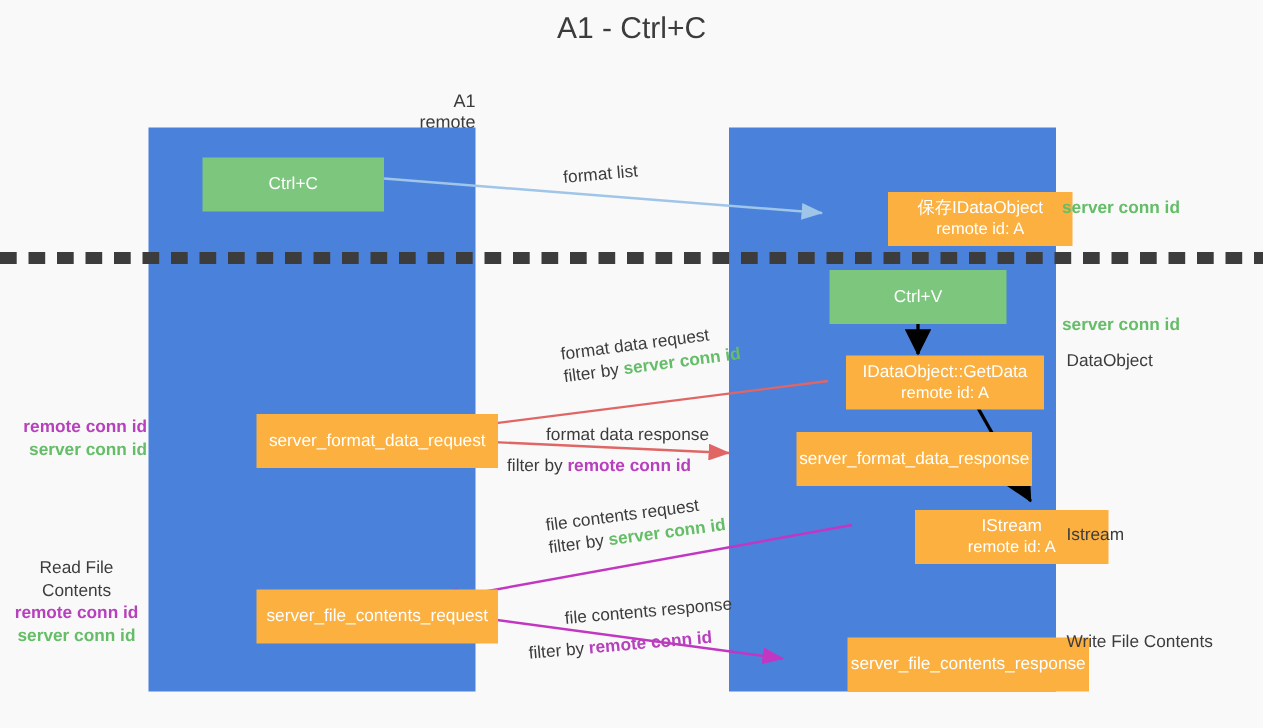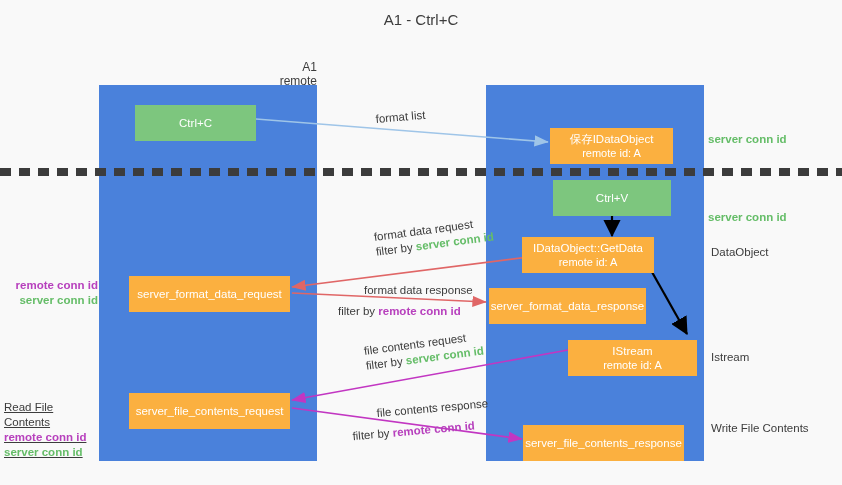--- a/index.html
+++ b/index.html
@@ -10,39 +10,39 @@
     overflow:hidden;
     position:relative;
     color:#3c3c3c;
   }
   #stage{position:absolute;left:0;top:0;width:842px;height:485px;}
   .abs{position:absolute;}
 
   
   .title{
     left:0;top:9px;width:842px;text-align:center;
-    font-size:15px;line-height:21px;color:#3c3c3c;
+    font-size:20px;line-height:21px;color:#3c3c3c;
   }
 
   
   .colhead{
     text-align:center;font-size:12px;line-height:14px;color:#3c3c3c;
   }
 
   
   .panel{background:#4A81DB;}
 
   
   .box{
     display:flex;flex-direction:column;align-items:center;justify-content:center;
     color:#ffffff;font-size:11.5px;line-height:14px;text-align:left;
     box-sizing:border-box;padding:18px 4px;
   }
   .box.green{background:#7DC67E;}
-  .box.orange{background:#FBB040;}
+  .box.orange{background:#FBB040;margin-left:42px;}
   .box .l2{font-size:11px;}
 
   
   .ann{font-size:11.5px;line-height:15px;}
   .green-t{color:#65bd68;font-weight:bold;}
   .purple-t{color:#b740bd;font-weight:bold;}
   .dark-t{color:#3c3c3c;}
 
   
   .elabel{
@@ -183,25 +183,25 @@
     <div style="margin-top:6px;margin-left:-26px;">
       <span>filter by </span><span class="purple-t">remote conn id</span>
     </div>
   </div>
 
   <div class="abs ann" style="left:8px;top:278px;width:90px;text-align:right;">
     <div class="purple-t">remote conn id</div>
     <div class="green-t">server conn id</div>
   </div>
 
-  <div class="abs ann" style="left:4px;top:400px;width:94px;text-align:left;text-decoration:underline;">
+  <div class="abs ann" style="left:4px;top:372px;width:94px;text-align:center;">
     <div class="dark-t">Read File Contents</div>
     <div class="purple-t">remote conn id</div>
     <div class="green-t">server conn id</div>
   </div>
 
   <div class="abs ann green-t" style="left:708px;top:132px;">server conn id</div>
   <div class="abs ann green-t" style="left:708px;top:210px;">server conn id</div>
-  <div class="abs ann dark-t" style="left:711px;top:245px;">DataObject</div>
+  <div class="abs ann dark-t" style="left:711px;top:234px;">DataObject</div>
   <div class="abs ann dark-t" style="left:711px;top:350px;">Istream</div>
   <div class="abs ann dark-t" style="left:711px;top:421px;">Write File Contents</div>
 
 </div>
 
 </body></html>

